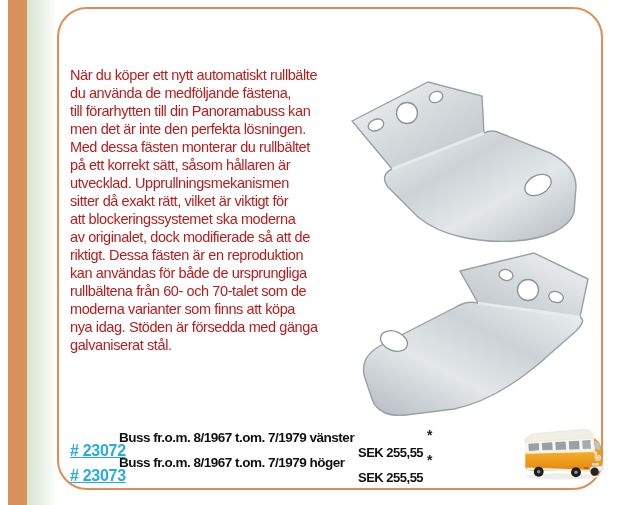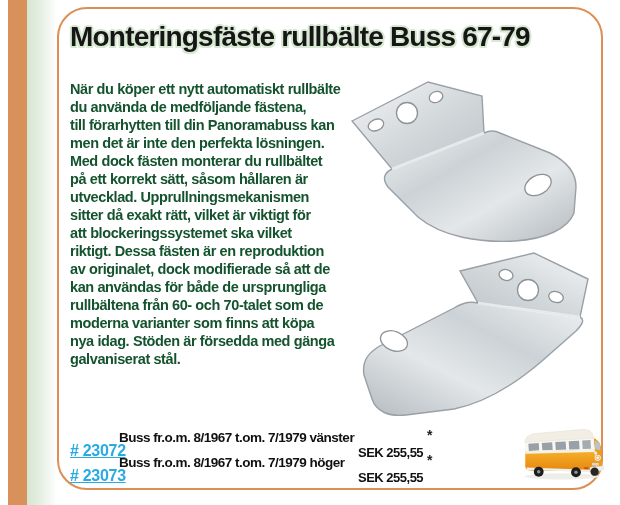--- a/index.html
+++ b/index.html
@@ -24,23 +24,23 @@
     position:absolute; left:11px; top:12px; margin:0;
     font-size:28px; font-weight:bold; letter-spacing:-0.8px; color:#161616;
     white-space:nowrap;
     text-shadow:
       -1.5px -1.5px 0 #d8e8d3, 1.5px -1.5px 0 #d8e8d3,
       -1.5px  1.5px 0 #d8e8d3, 1.5px  1.5px 0 #d8e8d3,
       -2px 0 0 #d8e8d3, 2px 0 0 #d8e8d3,
        0 -2px 0 #d8e8d3, 0 2px 0 #d8e8d3;
   }
   .body-text {
-    position:absolute; left:11px; top:71px; width:310px;
-    font-size:14.5px; line-height:18px; font-weight:bold;
-    letter-spacing:-0.4px; color:#14532d;
+    position:absolute; left:11px; top:57px; width:310px;
+    font-size:14.5px; line-height:18px; font-weight:normal;
+    letter-spacing:-0.4px; color:#b91c1c;
   }
   .body-text div { white-space:nowrap; }
   .bracket { position:absolute; width:288px; height:184px; }
   .bracket-top    { left:271px; top:60px; }
   .bracket-bottom { left:271px; top:236px; }
   .rows { position:absolute; left:11px; top:417px; width:450px; }
   .row  { position:relative; height:25px; }
   .part {
     position:absolute; left:0; top:16px;
     font-size:16px; font-weight:bold; letter-spacing:-0.3px;
@@ -63,34 +63,33 @@
   .bus { position:absolute; left:459px; top:410px; width:88px; height:63px; }
 </style>
 </head>
 <body>
 
 <div class="page">
   <div class="left-bar"></div>
   <div class="green-strip"></div>
 
   <div class="card">
-    <h1 class="title">Monteringsfäste rullbälte Buss 67-79</h1>
 
     <div class="body-text">
       <div>När du köper ett nytt automatiskt rullbälte</div>
       <div>du använda de medföljande fästena,</div>
       <div>till förarhytten till din Panoramabuss kan</div>
       <div>men det är inte den perfekta lösningen.</div>
-      <div>Med dock fästen monterar du rullbältet</div>
+      <div>Med dessa fästen monterar du rullbältet</div>
       <div>på ett korrekt sätt, såsom hållaren är</div>
       <div>utvecklad. Upprullningsmekanismen</div>
       <div>sitter då exakt rätt, vilket är viktigt för</div>
-      <div>att blockeringssystemet ska vilket</div>
+      <div>att blockeringssystemet ska moderna</div>
+      <div>av originalet, dock modifierade så att de</div>
       <div>riktigt. Dessa fästen är en reproduktion</div>
-      <div>av originalet, dock modifierade så att de</div>
       <div>kan användas för både de ursprungliga</div>
       <div>rullbältena från 60- och 70-talet som de</div>
       <div>moderna varianter som finns att köpa</div>
       <div>nya idag. Stöden är försedda med gänga</div>
       <div>galvaniserat stål.</div>
     </div>
 
     <svg class="bracket bracket-top" viewBox="0 0 288 184">
       <defs>
         <linearGradient id="metalA1" x1="0" y1="0" x2="1" y2="1">

